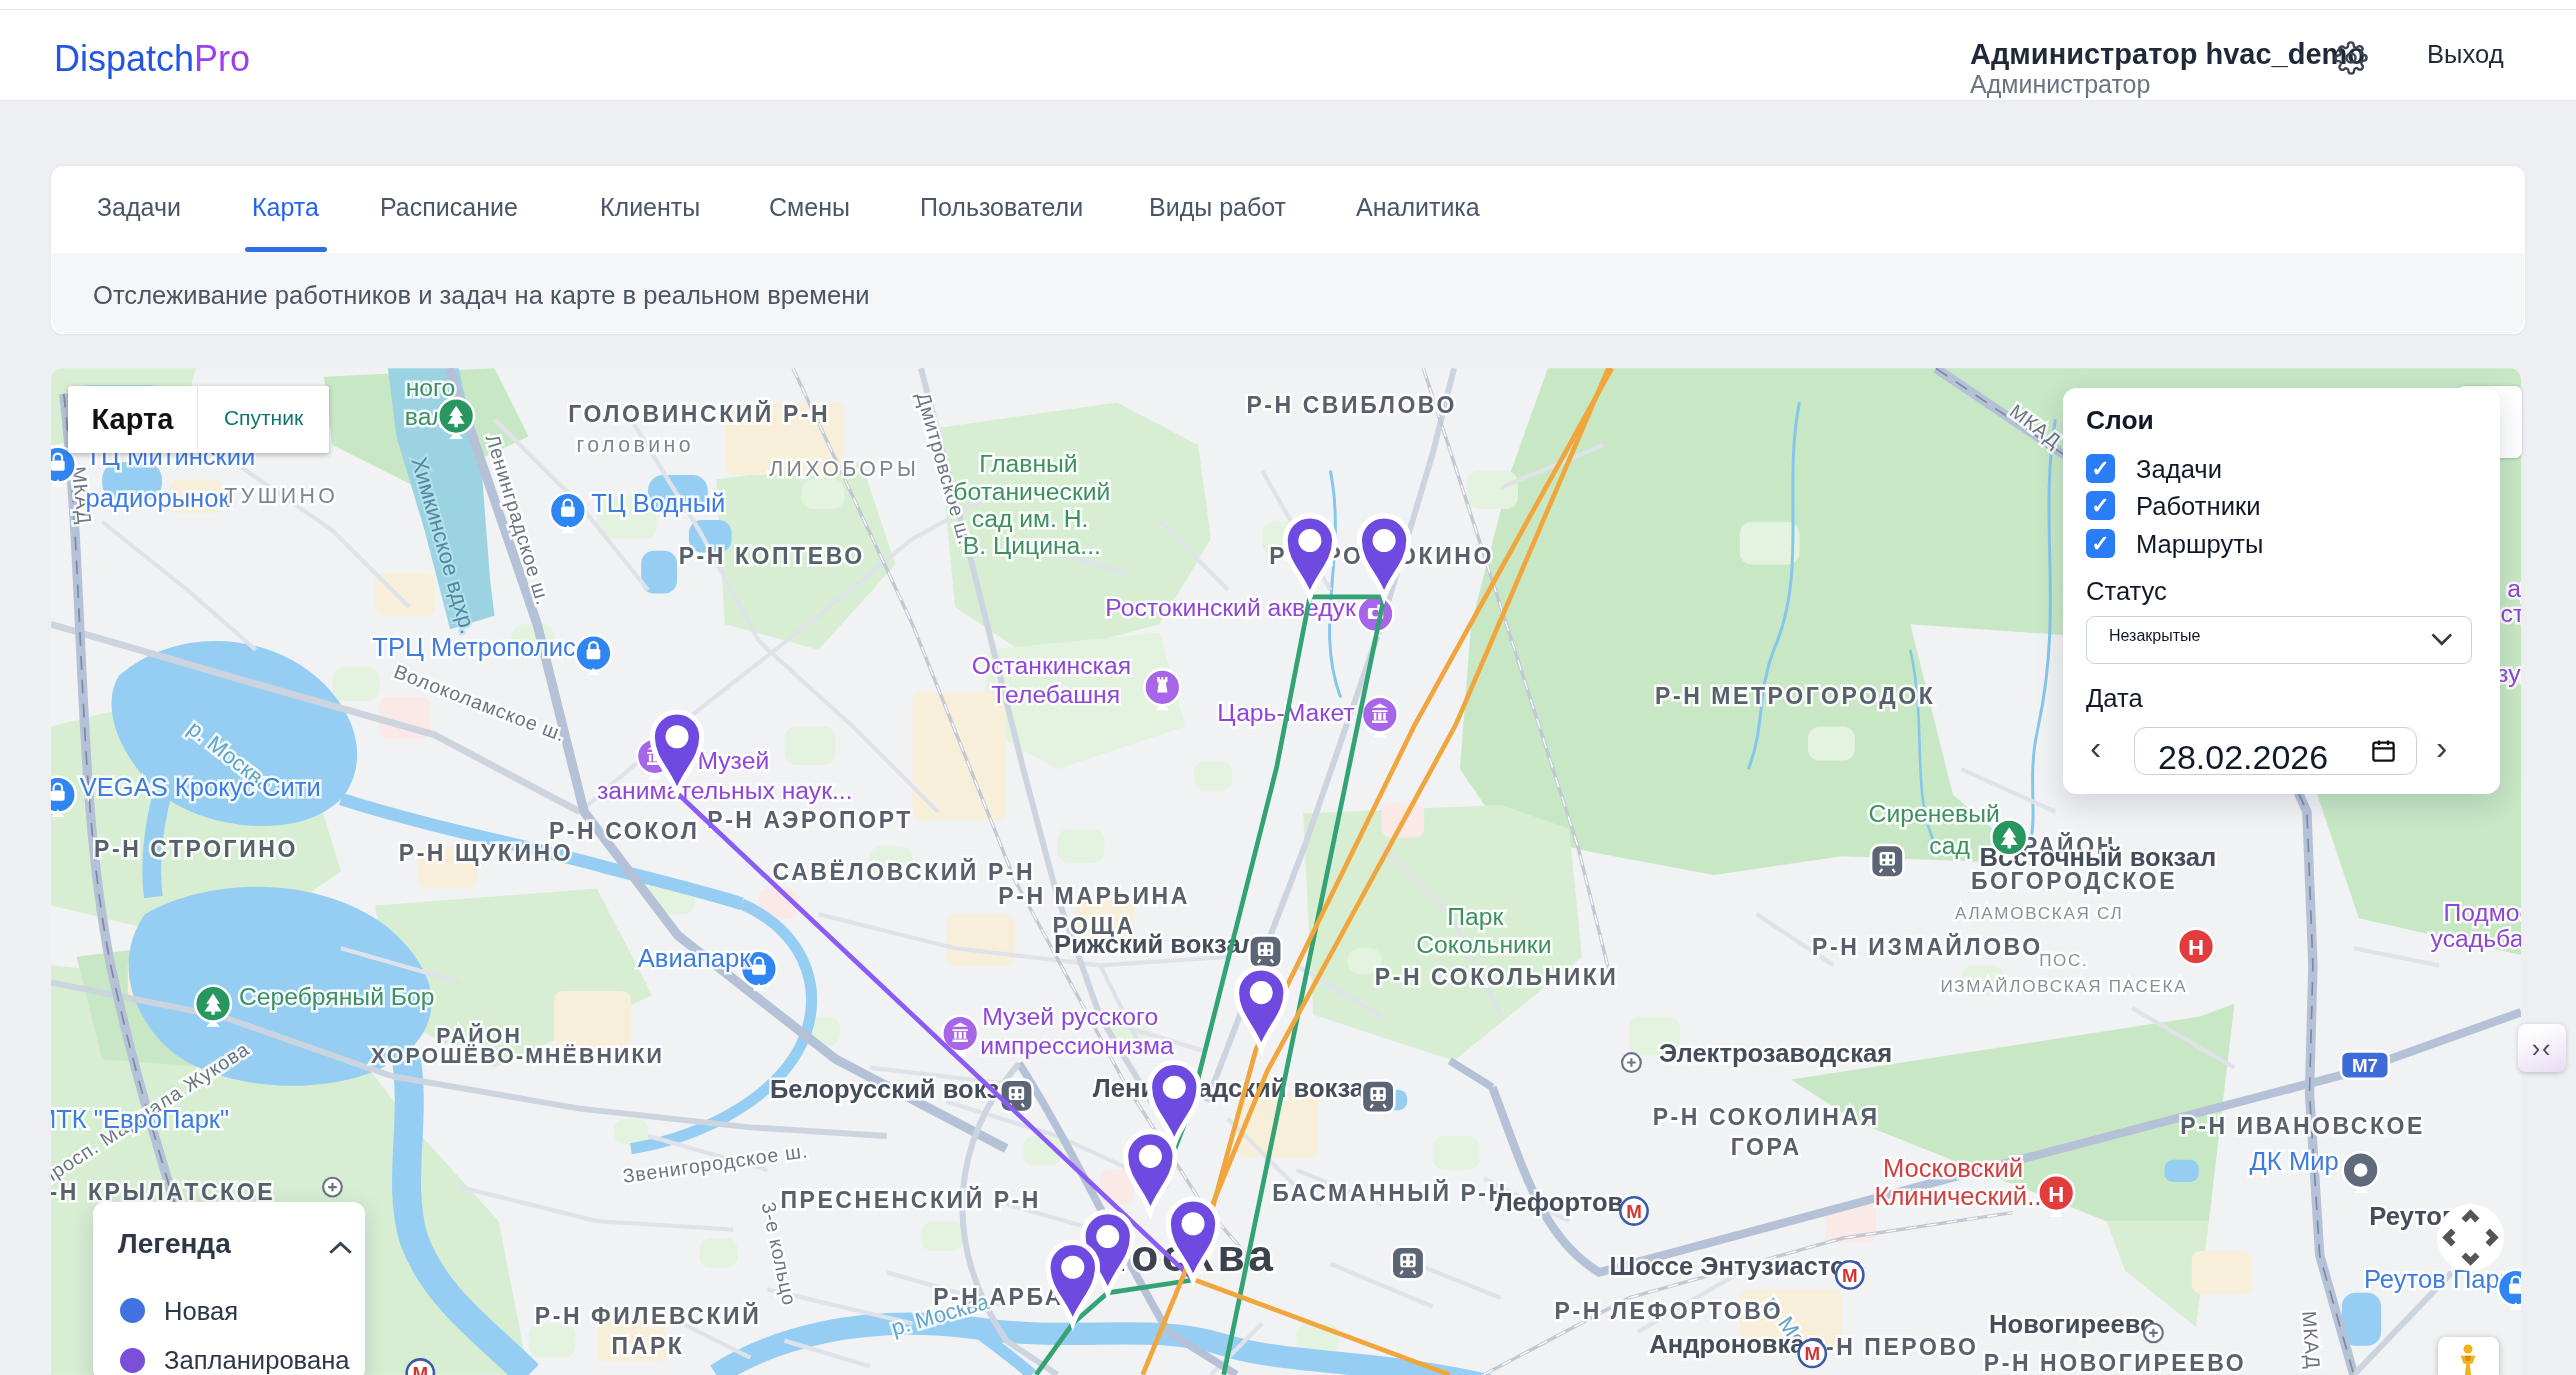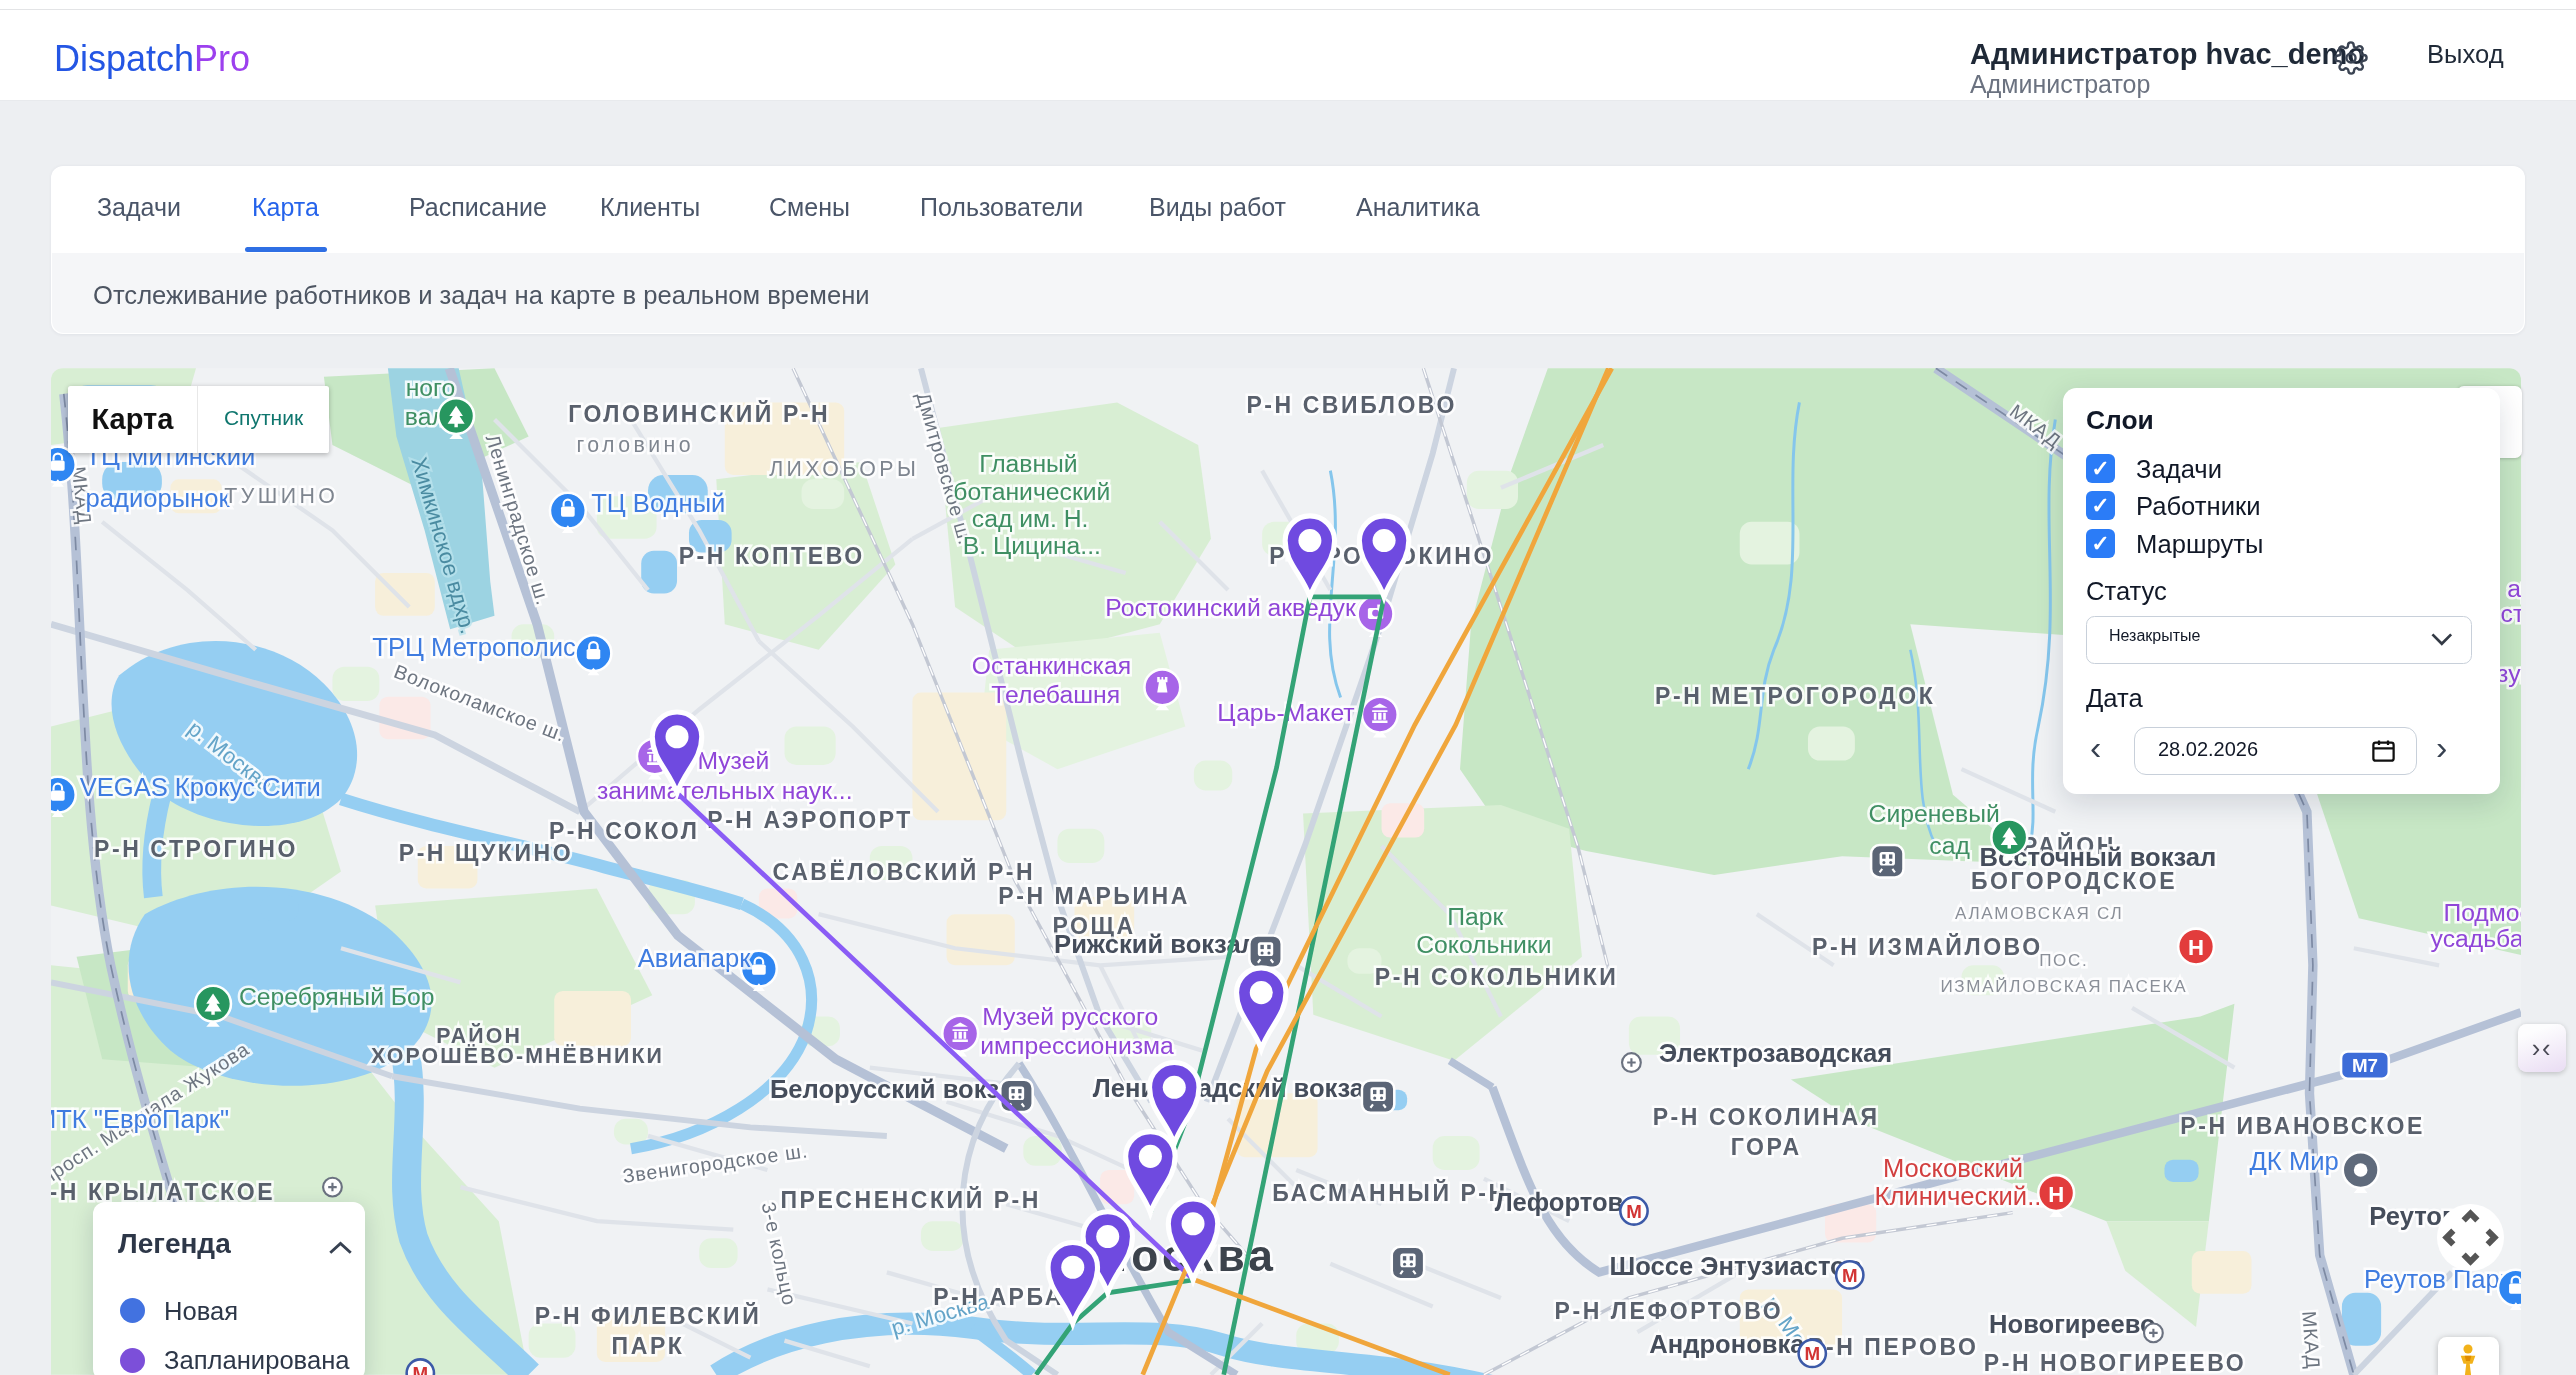--- a/index.html
+++ b/index.html
@@ -32,21 +32,21 @@
 
 .panel{left:2063px;top:388px;width:437px;height:406px;background:#fff;border-radius:13.6px;box-shadow:0 8.5px 29px rgba(15,25,55,.14)}
 .ptitle{left:2086px;top:405px;font-size:26.4px;font-weight:bold;color:#111827}
 .cbx{width:29px;height:29px;background:#2b7cf7;border-radius:6px;color:#fff;font-size:22px;font-weight:bold;display:flex;align-items:center;justify-content:center}
 .cblabel{font-size:25.6px;color:#111827}
 .sectitle{font-size:25.6px;font-weight:normal;color:#111827}
 .select{left:2086px;top:616px;width:386px;height:48px;border:1.7px solid #c8d0da;border-radius:8.5px;background:#fff}
 .seltext{left:2109px;top:627px;font-size:16px;color:#111827}
 
 .dateinput{left:2134px;top:727px;width:283px;height:48px;border:1.7px solid #c8d0da;border-radius:12px;background:#fff}
-.datetext{left:2158px;top:738px;font-size:20px;color:#111827}
+.datetext{left:2158px;top:738px;font-size:34px;color:#111827}
 .chev{font-size:34px;color:#374151;font-weight:400}
 
 .legend{left:93px;top:1202px;width:272px;height:179px;background:#fff;border-radius:12px;box-shadow:0 6.8px 22px rgba(15,25,55,.16)}
 .ltitle{left:118px;top:1228px;font-size:28px;font-weight:bold;color:#2d3748}
 
 .dot{width:25px;height:25px;border-radius:50%}
 .lrow{font-size:25.6px;color:#2d3748}
 
 .peg{left:2438px;top:1337px;width:61px;height:38px;background:#fff;border-radius:8.5px 8.5px 0 0;box-shadow:0 1.7px 6.8px rgba(0,0,0,.25)}
 
@@ -63,21 +63,21 @@
 <div class="abs urole">Администратор</div>
 <svg class="abs gear" viewBox="0 0 24 24" fill="none" stroke="currentColor" stroke-width="1.7">
     <circle cx="12" cy="12" r="3.2"></circle>
     <path d="M19.4 15a1.6 1.6 0 0 0 .32 1.76l.06.06a2 2 0 1 1-2.83 2.83l-.06-.06a1.6 1.6 0 0 0-1.76-.32 1.6 1.6 0 0 0-.97 1.47V21a2 2 0 1 1-4 0v-.09a1.6 1.6 0 0 0-1.05-1.47 1.6 1.6 0 0 0-1.76.32l-.06.06a2 2 0 1 1-2.83-2.83l.06-.06a1.6 1.6 0 0 0 .32-1.76 1.6 1.6 0 0 0-1.47-.97H3a2 2 0 1 1 0-4h.09a1.6 1.6 0 0 0 1.47-1.05 1.6 1.6 0 0 0-.32-1.76l-.06-.06a2 2 0 1 1 2.83-2.83l.06.06a1.6 1.6 0 0 0 1.76.32h.09a1.6 1.6 0 0 0 .97-1.47V3a2 2 0 1 1 4 0v.09a1.6 1.6 0 0 0 .97 1.47 1.6 1.6 0 0 0 1.76-.32l.06-.06a2 2 0 1 1 2.83 2.83l-.06.06a1.6 1.6 0 0 0-.32 1.76v.09a1.6 1.6 0 0 0 1.47.97H21a2 2 0 1 1 0 4h-.09a1.6 1.6 0 0 0-1.47.97z"></path>
   </svg>
 <div class="abs logout">Выход</div>
 
 <div class="abs card"></div>
 <div class="abs tab" style="left:97px">Задачи</div>
 <div class="abs tab active" style="left:252px">Карта</div>
-<div class="abs tab" style="left:409px">Расписание</div>
+<div class="abs tab" style="left:380px">Расписание</div>
 <div class="abs tab" style="left:600px">Клиенты</div>
 <div class="abs tab" style="left:769px">Смены</div>
 <div class="abs tab" style="left:920px">Пользователи</div>
 <div class="abs tab" style="left:1149px">Виды работ</div>
 <div class="abs tab" style="left:1356px">Аналитика</div>
 <div class="abs underline"></div>
 <div class="abs subrow"></div>
 <div class="abs subtitle">Отслеживание работников и задач на карте в реальном времени</div>
 
 <div class="abs map">

